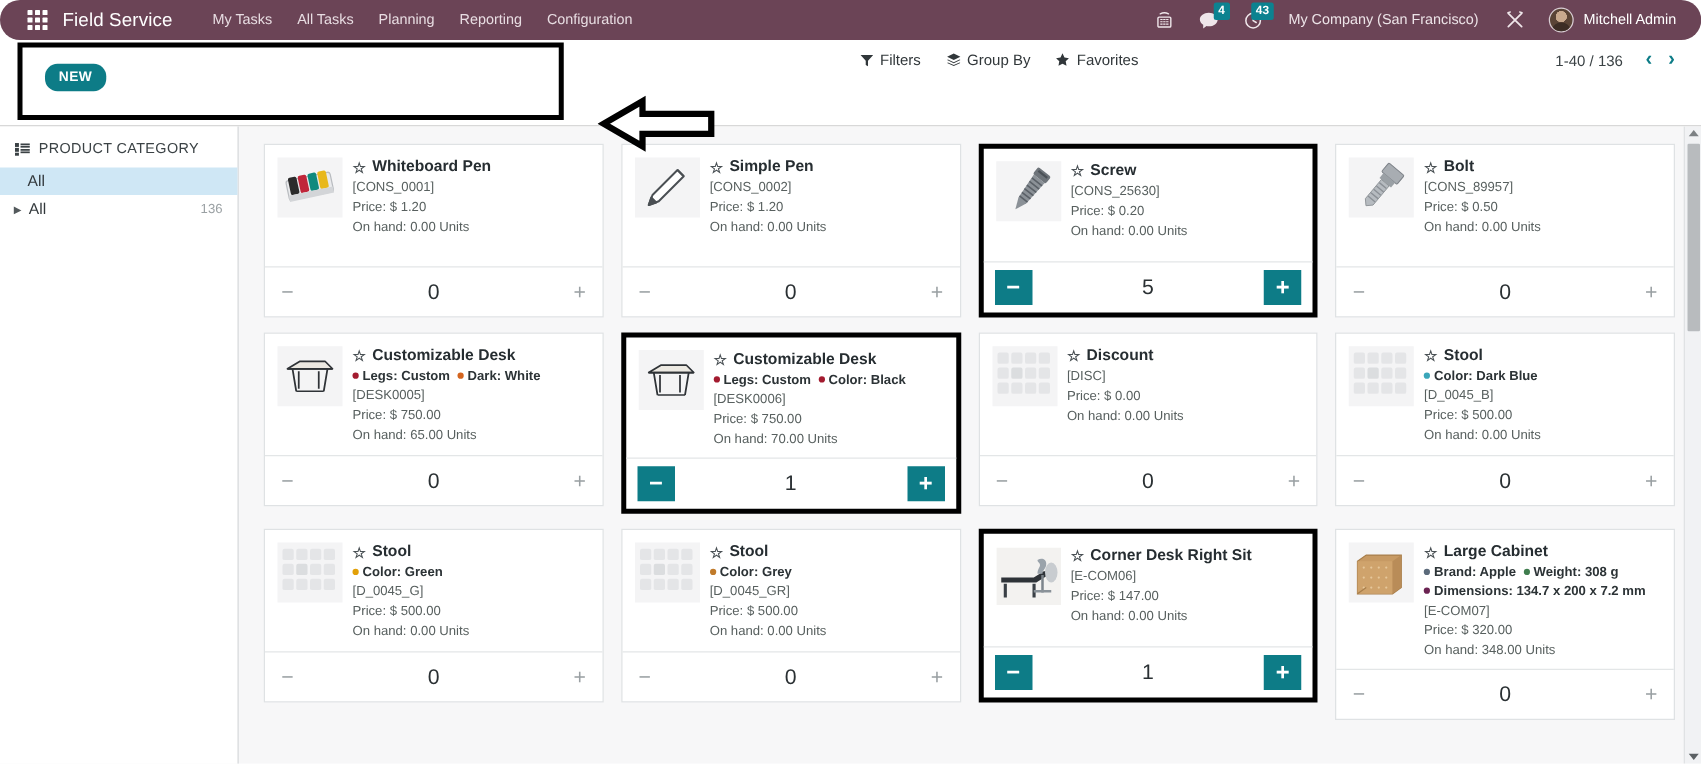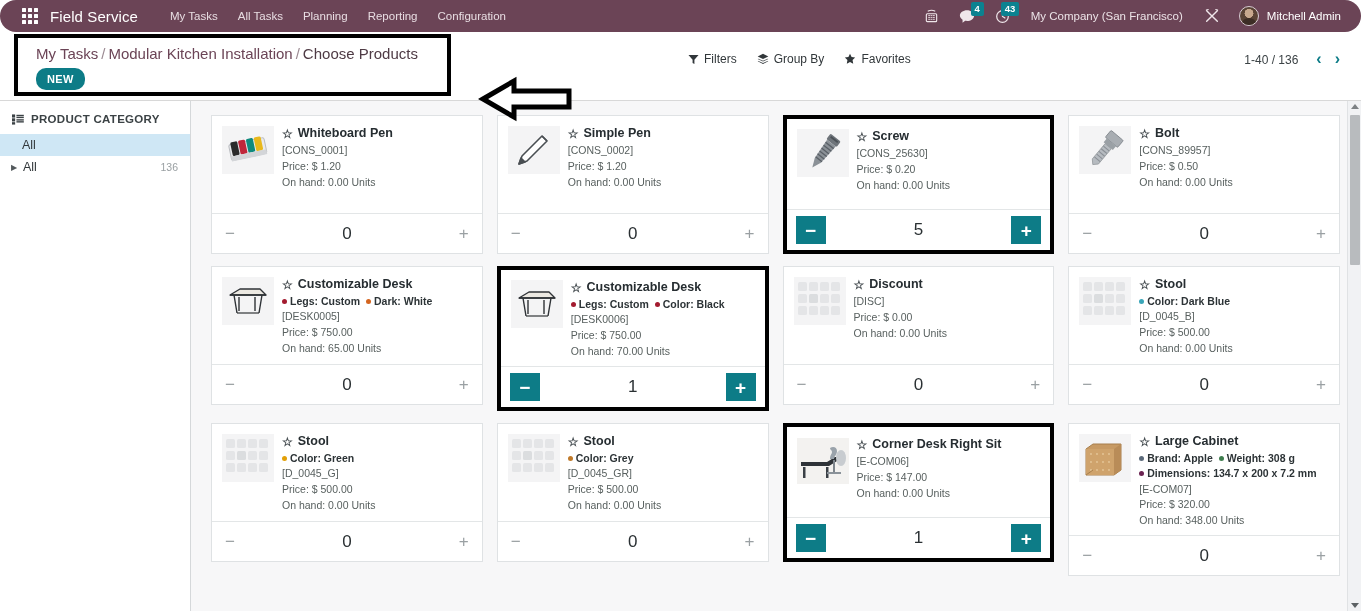--- a/index.html
+++ b/index.html
@@ -81,21 +81,21 @@
     display: flex; align-items: center; border-bottom: 1px solid #cfcfcf;
     padding-bottom: 5px; margin-top: 4px;
   }
   #search-input {
     flex: 1; border: none; outline: none; font-size: 12.5px; color: #31373a;
     font-family: "Liberation Sans", sans-serif; background: transparent;
   }
   #search-input::placeholder { color: #8a8f92; }
   #search-icon { color: #45494c; cursor: pointer; display: flex; padding-left: 6px;}
   #toolrow {
-    display: flex; align-items: center; margin-top: 11px; font-size: 12px;
+    display: flex; align-items: center; font-size: 12px;
     color: #3b4245;
   }
   .tool {
     display: flex; align-items: center; gap: 5px; margin-right: 20px;
     cursor: pointer; color: #31373a;
   }
   #pager {
     margin-left: auto; display: flex; align-items: flex-end; gap: 7px;
     font-size: 12px; color: #3b4245;
   }
@@ -108,21 +108,21 @@
   
   #content { display: flex; height: 510px; background: #f7f7f8; }
 
   
   #sidebar {
     width: 191px; background: #fff; border-right: 1px solid #d5d8da;
     padding: 12px 0 0 0; flex: none;
   }
   #cat-header {
     display: flex; align-items: center; gap: 7px; padding: 0 10px 9px 12px;
-    font-size: 11.5px; font-weight: bold; color: #3b4245; letter-spacing: .3px;
+    font-size: 11.5px; font-weight: normal; color: #3b4245; letter-spacing: .3px;
   }
   .cat-row {
     display: flex; align-items: center; font-size: 12.5px; color: #32383b;
     padding: 4px 12px 4px 22px; cursor: pointer;
   }
   .cat-row.selected { background: #cfe7f5; }
   .cat-row .caret {
     font-size: 8px; color: #53595c; margin-left: -11px; margin-right: 5px; width: 7px;
   }
   .cat-count { margin-left: auto; font-size: 10.5px; color: #9aa0a3; }
@@ -241,23 +241,20 @@
       </svg>
     </div>
     <div id="avatar"></div>
     <div id="username">Mitchell Admin</div>
   </div>
 </div>
 
 <div id="control">
   <div id="cp-left">
     <div id="bc-box">
-      <div id="breadcrumb">
-        <span class="crumb">My Tasks</span><span class="sep">/</span><span class="crumb">Modular Kitchen Installation</span><span class="sep">/</span><span class="crumb active">Choose Products</span>
-      </div>
       <button id="new-btn">NEW</button>
     </div>
     <svg id="arrow-annot" width="96" height="46" viewBox="0 0 96 46">
       <path d="M5 23 L36 5 L36 15 L91 15 L91 31 L36 31 L36 41 Z" fill="#ffffff" stroke="#000000" stroke-width="5" stroke-linejoin="miter"></path>
     </svg>
   </div>
 
   <div id="cp-right">
     <div id="toolrow">
       <div class="tool">

